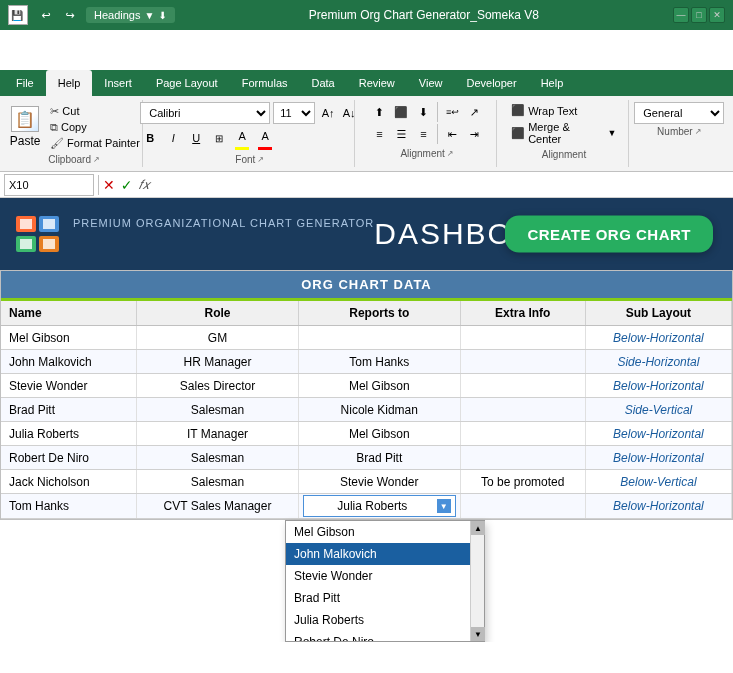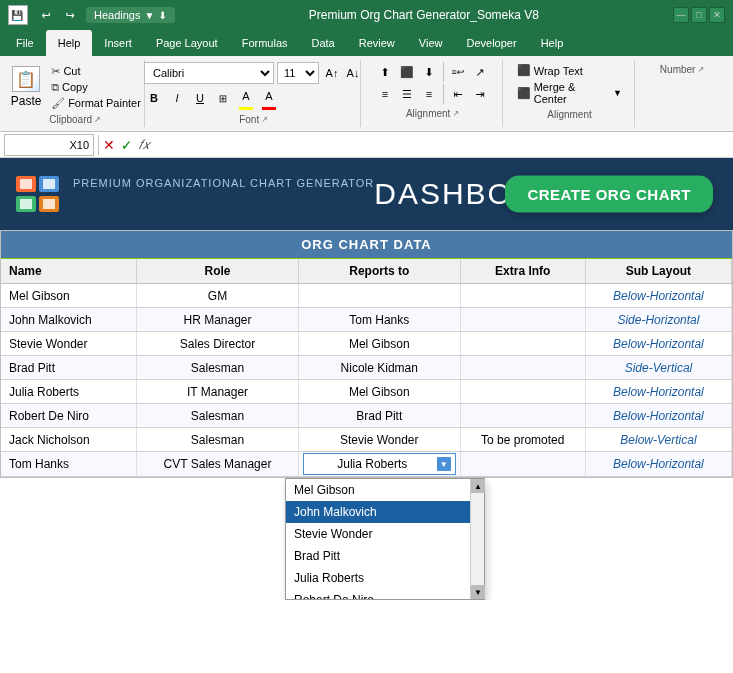--- a/index.html
+++ b/index.html
@@ -63,20 +63,21 @@
       justify-content: center;
       font-size: 11px;
       cursor: pointer;
     }
     .ribbon-tabs {
       display: flex;
       align-items: flex-end;
       background: #217346;
       padding: 0 4px;
       height: 26px;
+      margin-top: 40px;
     }
     .ribbon-tab {
       padding: 4px 12px;
       font-size: 11px;
       color: #fff;
       cursor: pointer;
       height: 26px;
       display: flex;
       align-items: center;
     }
@@ -276,21 +277,21 @@
       padding: 0 4px;
       background: #fff;
       gap: 4px;
     }
     .cell-ref {
       width: 90px;
       height: 22px;
       border: 1px solid #bbb;
       padding: 0 4px;
       font-size: 11px;
-      text-align: right;
+      text-align: left;
     }
     .formula-divider {
       width: 1px;
       height: 20px;
       background: #c0c0c0;
     }
     .formula-icons {
       display: flex;
       align-items: center;
       gap: 6px;
@@ -386,21 +387,21 @@
       border: 1px solid #c0c0c0;
     }
     .table-header-row {
       background: #4a7aa7;
       color: #fff;
       text-align: center;
       padding: 6px 13px;
       font-size: 13px;
       font-weight: bold;
       letter-spacing: 1px;
-      border-bottom: 1px solid #84cc16;
+      border-bottom: 3px solid #84cc16;
     }
     table {
       width: 100%;
       border-collapse: collapse;
       font-size: 12px;
     }
     table th {
       background: #f0f0f0;
       border-bottom: 1px solid #c0c0c0;
       border-right: 1px solid #d0d0d0;
@@ -595,20 +596,25 @@
         <span>Merge &amp; Center</span>
         <span style="font-size:9px;">▼</span>
       </div>
     </div>
     <div class="ribbon-group-label">
       <span>Alignment</span>
     </div>
   </div>
 
   <div class="ribbon-group num-group">
+    <div>
+      <select class="num-select">
+        <option>General</option>
+      </select>
+    </div>
     <div class="ribbon-group-label">
       <span>Number</span>
       <span class="expand-icon">↗</span>
     </div>
   </div>
 
 </div>
 
 <div class="formula-bar">
   <input class="cell-ref" value="X10" style="">

